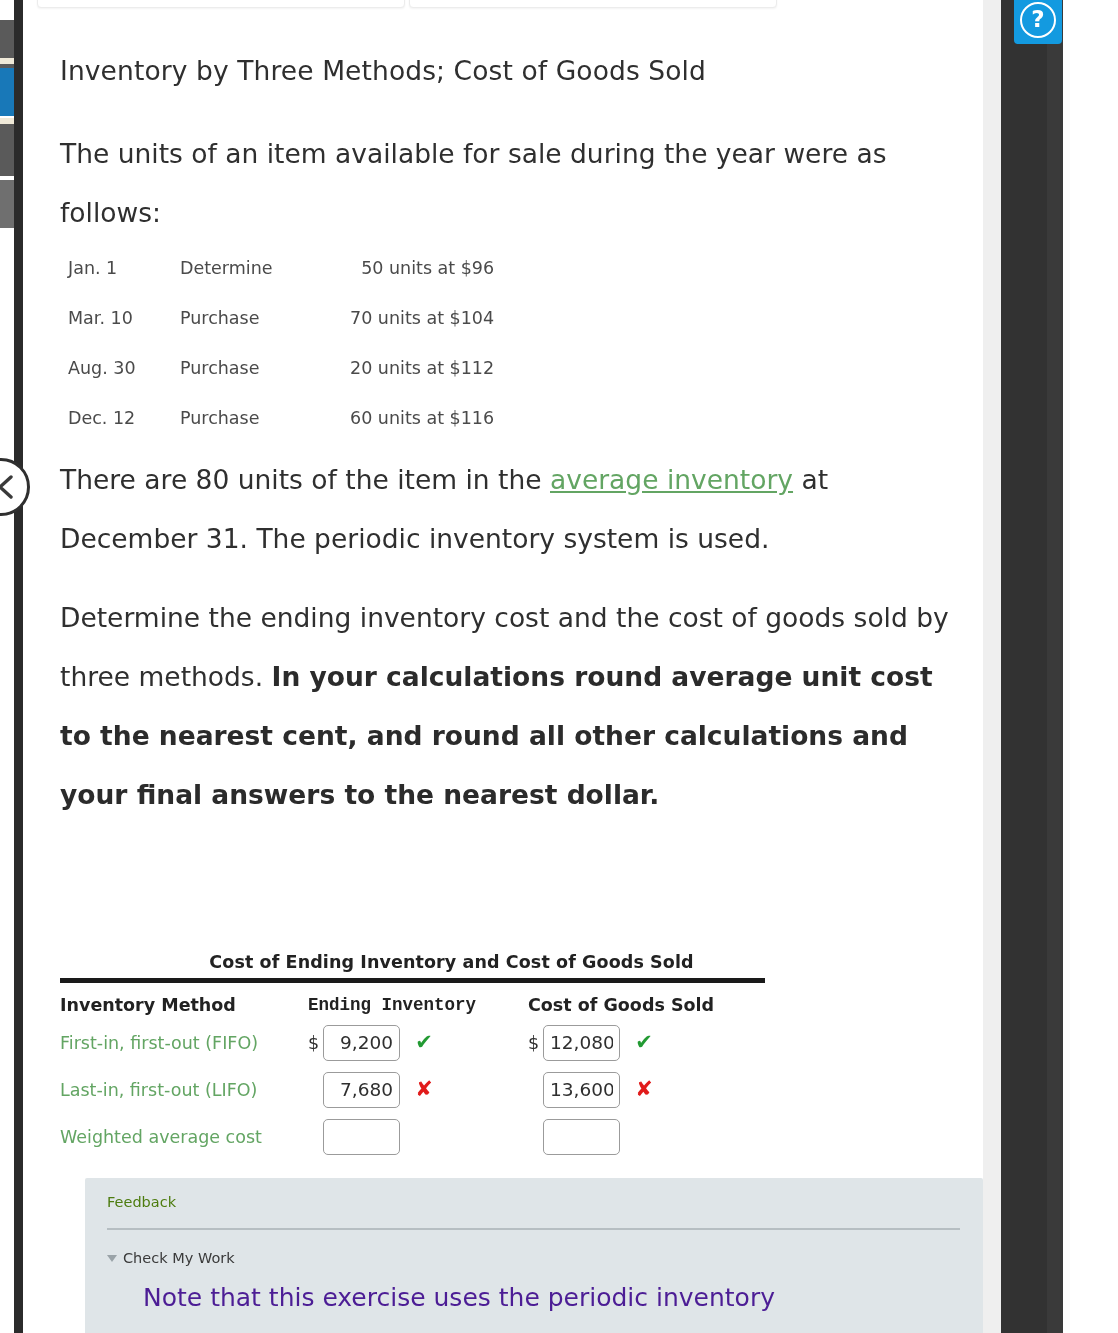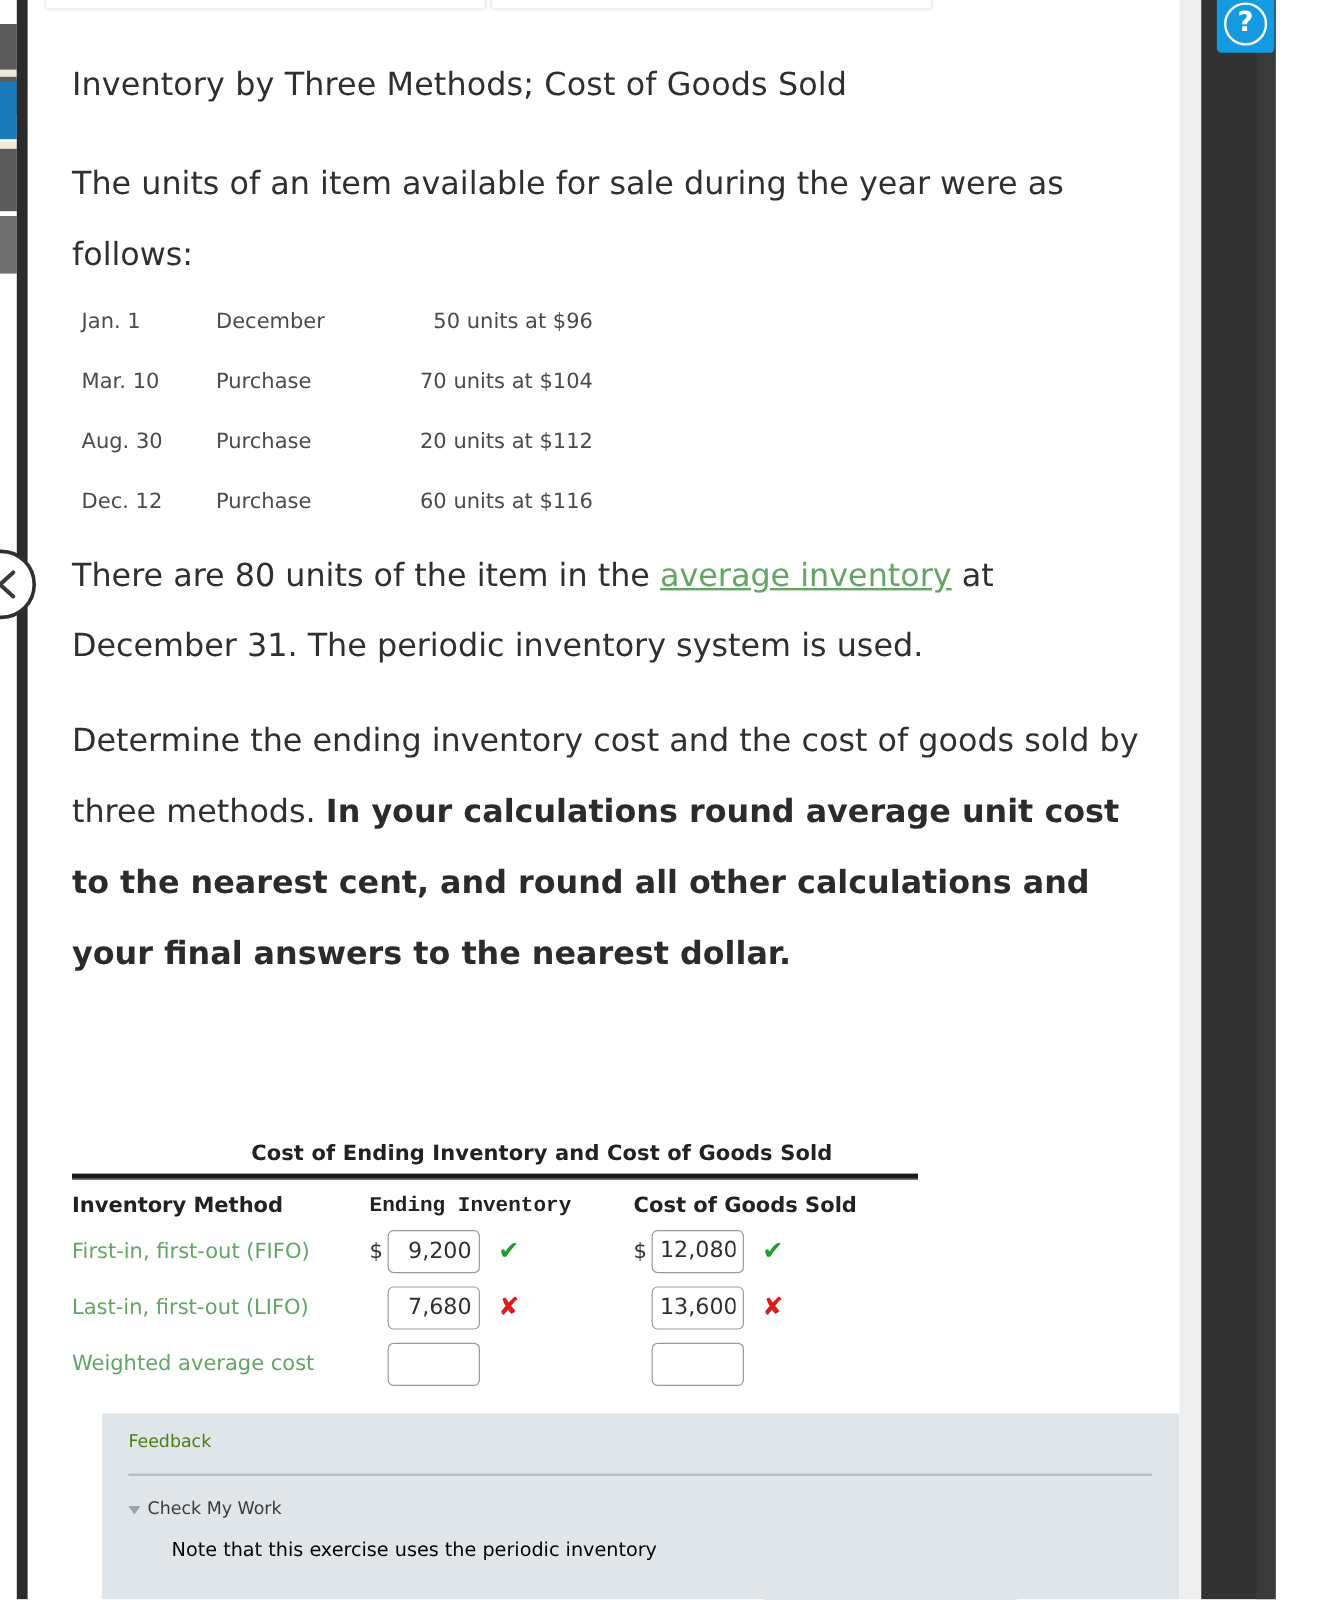--- a/index.html
+++ b/index.html
@@ -216,21 +216,21 @@
   }
   .tri {
     width: 0; height: 0;
     border-left: 5px solid transparent;
     border-right: 5px solid transparent;
     border-top: 7px solid #9aa3a8;
   }
   .fb-note {
     position: absolute; left: 58px; top: 104px;
     width: 820px;
-    font-size: 16px; color: #000000; line-height: 1.25;
+    font-size: 25px; color: #4c1d95; line-height: 1.25;
   }
 
   
   .right-gap {
     position: absolute; left: 983px; top: 0;
     width: 18px; height: 1333px;
     background: #efefef;
   }
   .right-rail {
     position: absolute; left: 1001px; top: 0;
@@ -297,21 +297,21 @@
     <div class="top-stub b"></div>
 
     <h1 class="qtitle">Inventory by Three Methods; Cost of Goods Sold</h1>
 
     <p class="para intro">The units of an item available for sale during the year were as follows:</p>
 
     <table class="units">
       <tbody>
         <tr>
           <td class="c-date">Jan. 1</td>
-          <td class="c-kind">December</td>
+          <td class="c-kind">Determine</td>
           <td class="c-units">50 units at $96</td>
         </tr>
         <tr>
           <td class="c-date">Mar. 10</td>
           <td class="c-kind">Purchase</td>
           <td class="c-units">70 units at $104</td>
         </tr>
         <tr>
           <td class="c-date">Aug. 30</td>
           <td class="c-kind">Purchase</td>

